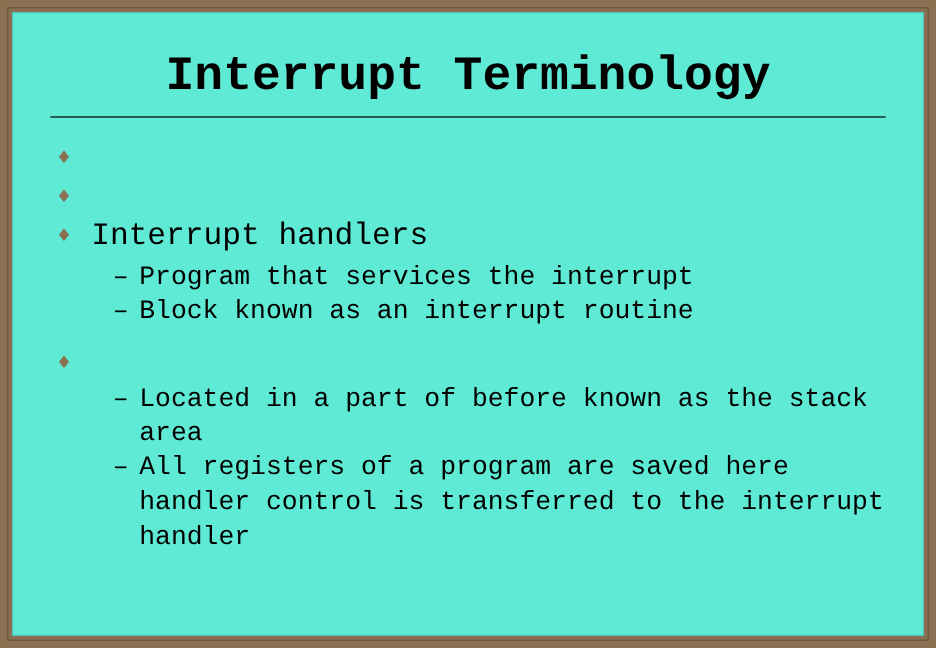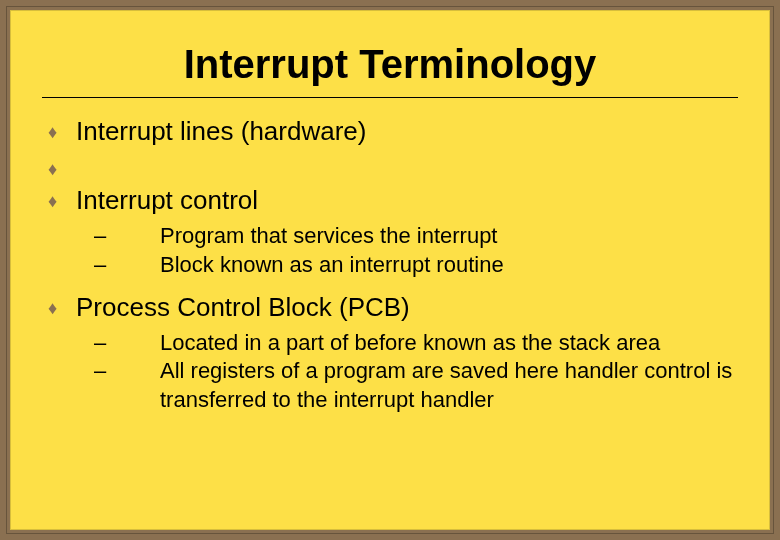--- a/index.html
+++ b/index.html
@@ -19,23 +19,23 @@
   .frame::before {
     content: "";
     position: absolute;
     top: 6px; left: 6px; right: 6px; bottom: 6px;
     border: 1px solid rgba(0,0,0,0.25);
     pointer-events: none;
   }
   .slide {
     width: 100%;
     height: 100%;
-    background: #fde047;
+    background: #5eead4;
     padding: 26px 32px 15px 32px;
-    font-family: Liberation Sans, sans-serif;
+    font-family: Liberation Mono, monospace;
     color: #000;
     position: relative;
     box-shadow: inset 0 0 0 1px rgba(0,0,0,0.15);
   }
   .title {
     text-align: center;
     font-size: 40px;
     font-weight: bold;
     margin: 6px 0 10px 0;
   }
@@ -69,62 +69,59 @@
     display: flex;
     align-items: flex-start;
     line-height: 1.3;
   }
   .dash {
     width: 22px;
     flex: 0 0 22px;
   }
   .subtext {
     flex: 1;
-    margin-left: 44px;
   }
 </style>
 </head>
 <body>
 
 <div class="frame">
   <div class="slide">
 
     <h1 class="title">Interrupt Terminology</h1>
     <hr class="rule">
 
     <div class="items">
 
       <div class="item">
         <span class="diamond">♦</span>
-        <span>Interrupt lines (hardware)</span>
       </div>
 
       <div class="item">
         <span class="diamond">♦</span>
       </div>
 
       <div class="item">
         <span class="diamond">♦</span>
-        <span>Interrupt control</span>
+        <span>Interrupt handlers</span>
       </div>
 
       <div class="sublist">
         <div class="subitem">
           <span class="dash">–</span>
           <span class="subtext">Program that services the interrupt</span>
         </div>
         <div class="subitem">
           <span class="dash">–</span>
           <span class="subtext">Block known as an interrupt routine</span>
         </div>
       </div>
 
       <div class="item">
         <span class="diamond">♦</span>
-        <span>Process Control Block (PCB)</span>
       </div>
 
       <div class="sublist">
         <div class="subitem">
           <span class="dash">–</span>
           <span class="subtext">Located in a part of before known as the stack area</span>
         </div>
         <div class="subitem">
           <span class="dash">–</span>
           <span class="subtext">All registers of a program are saved here handler control is transferred to the interrupt handler</span>

